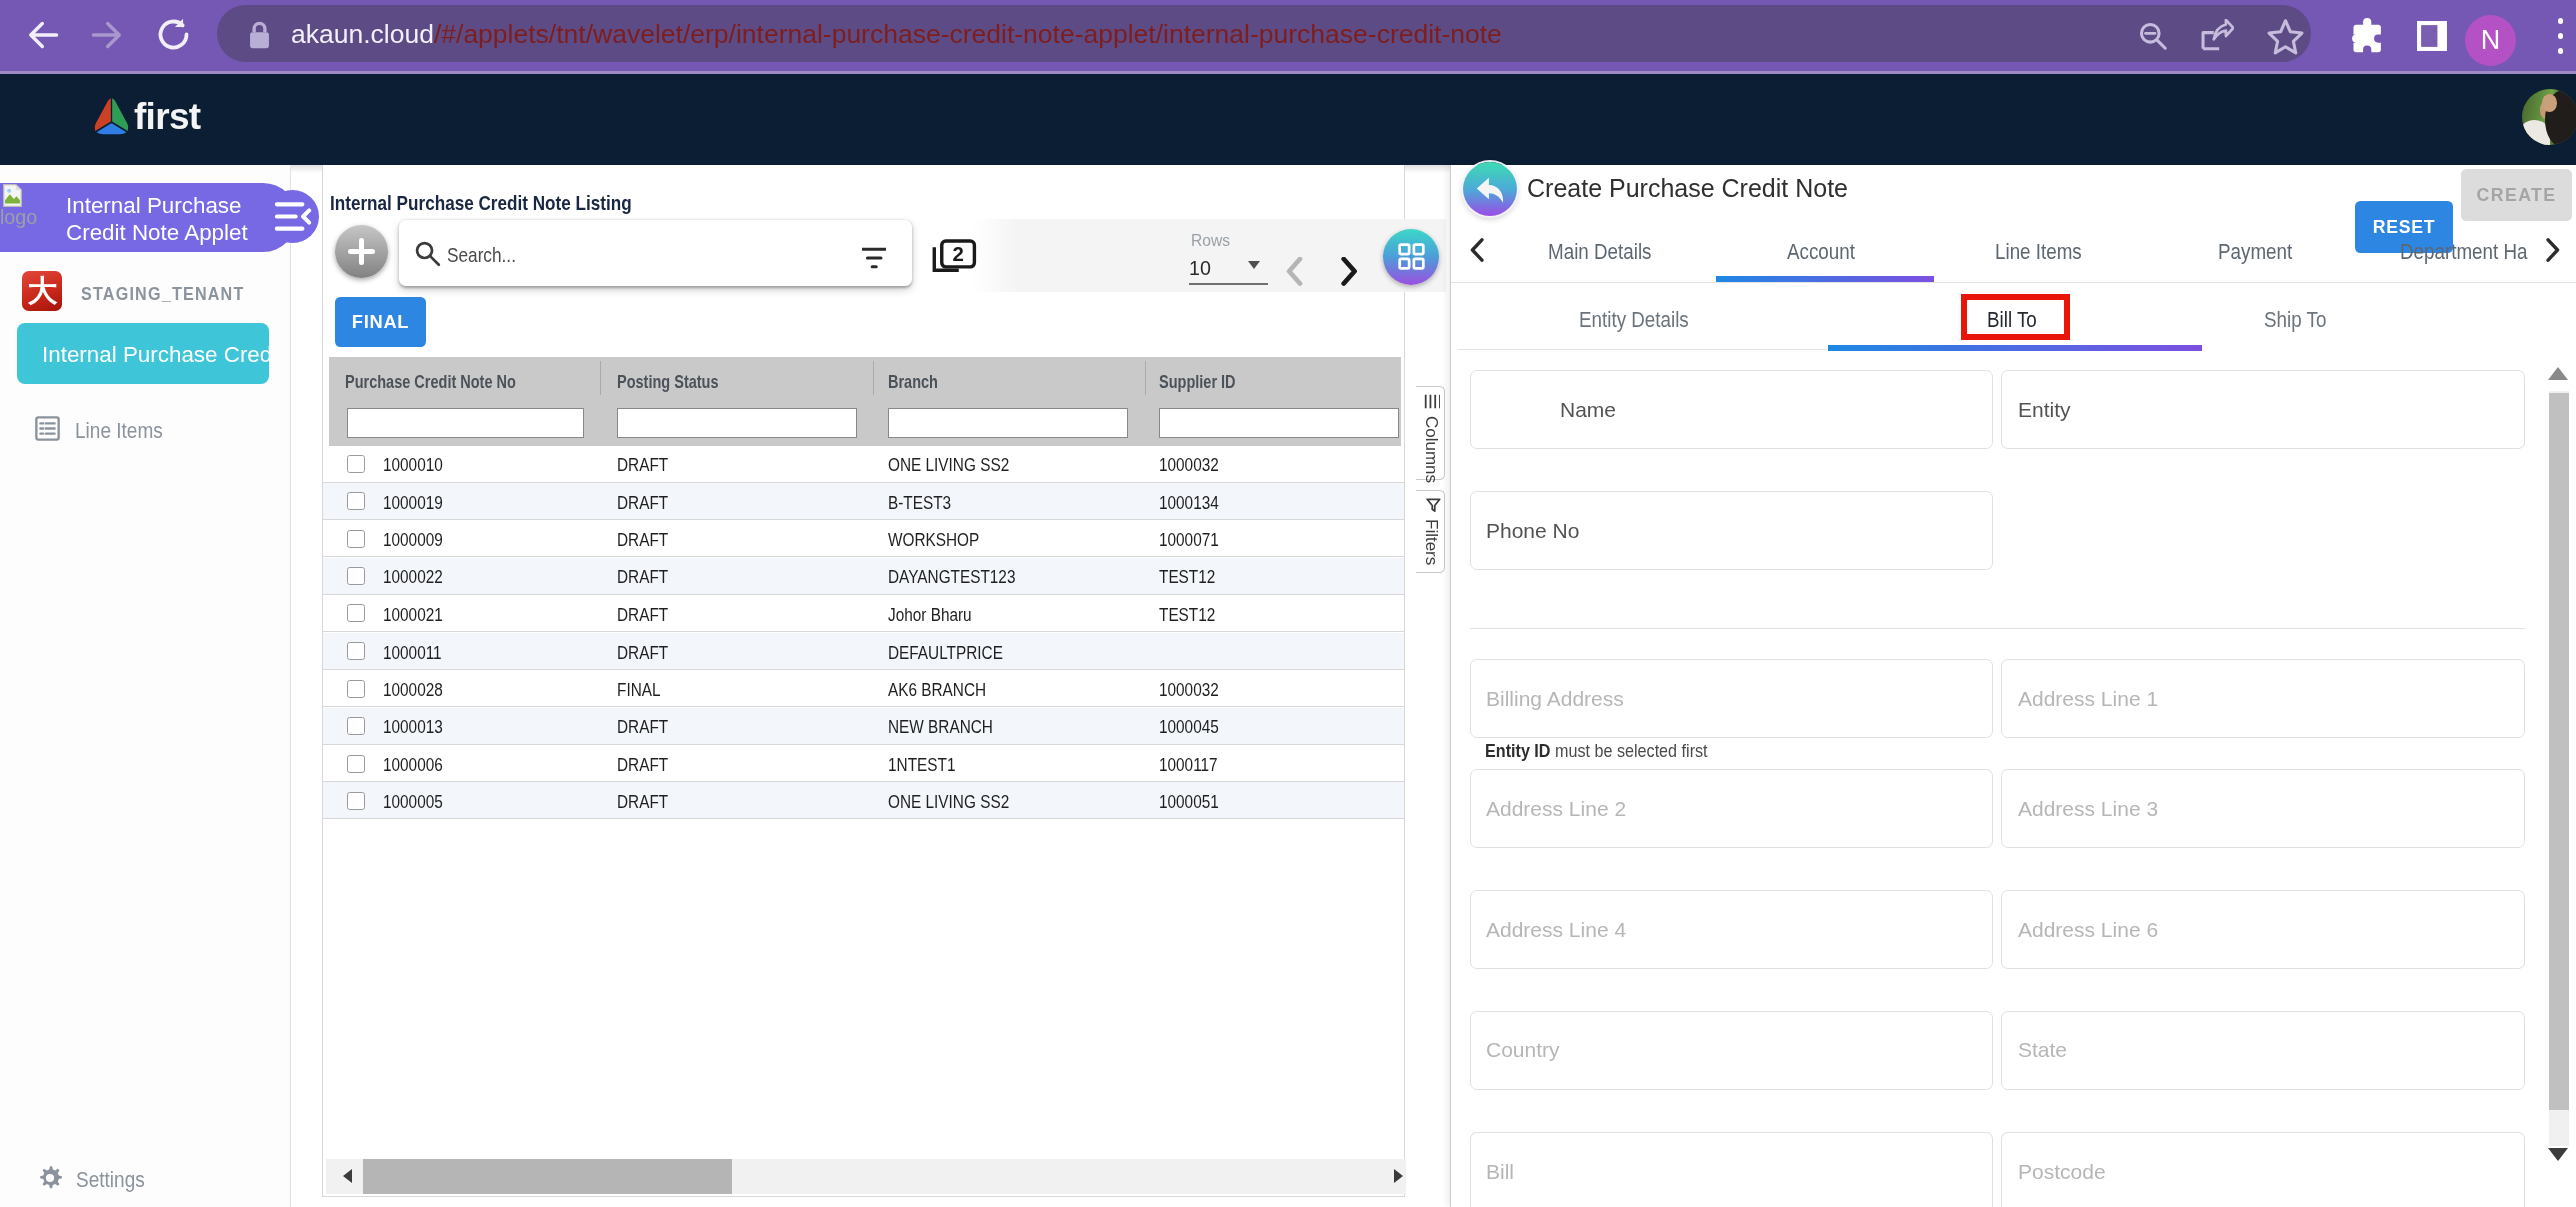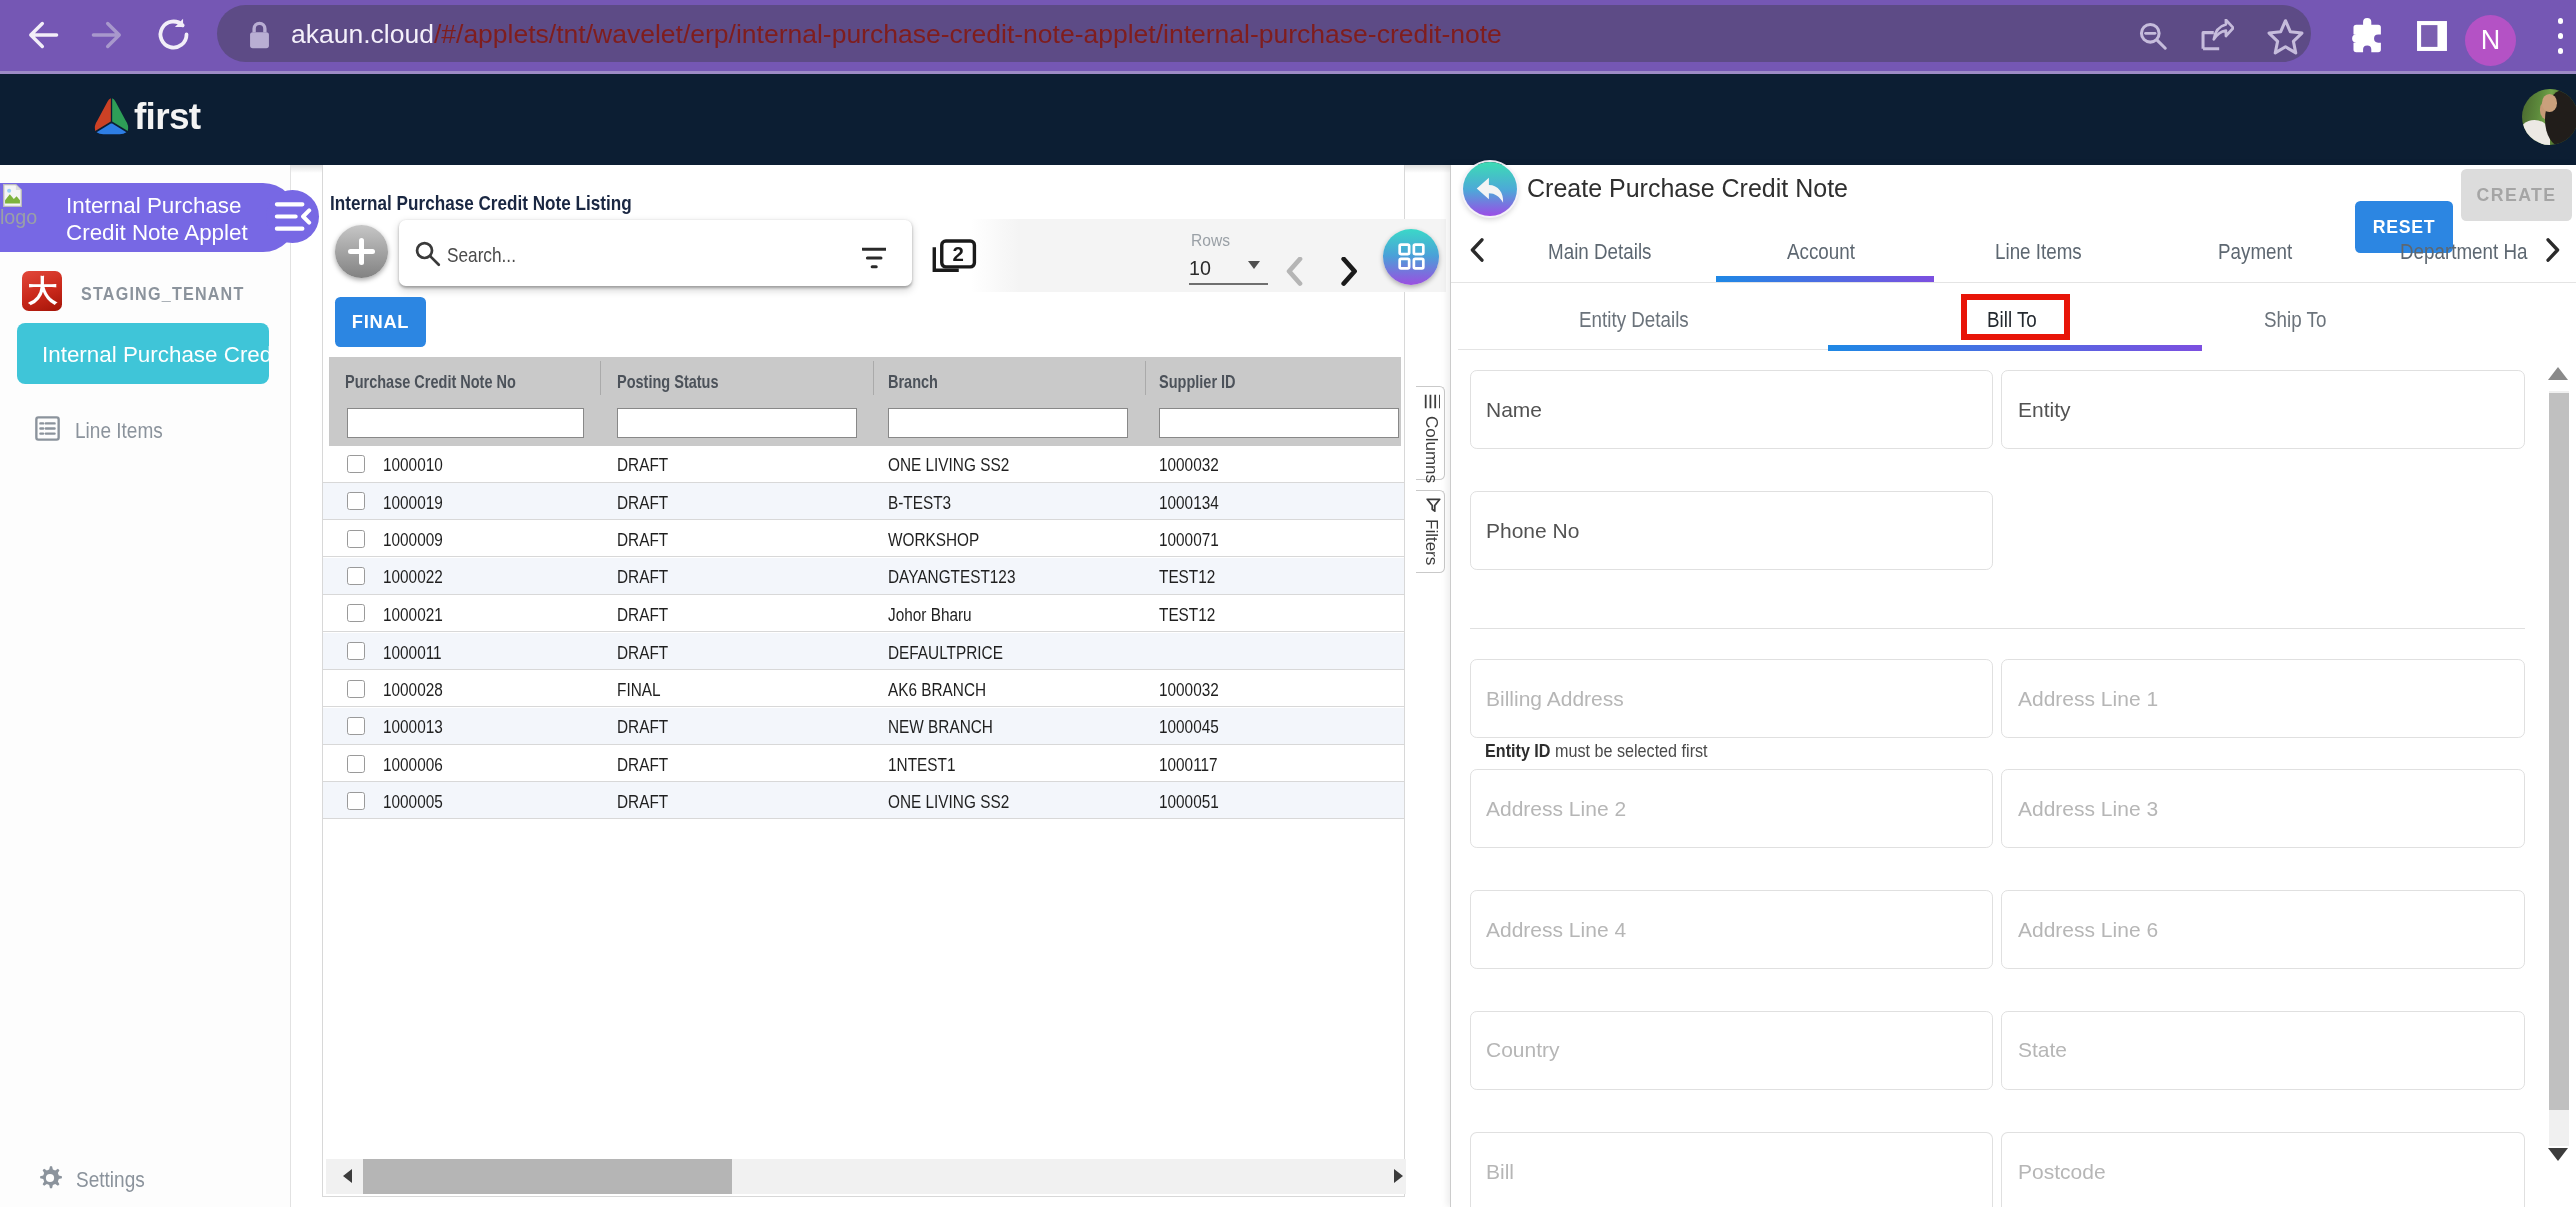--- a/index.html
+++ b/index.html
@@ -278,21 +278,21 @@
 <div class="abs" style="left:1716px;top:276px;width:218px;height:6.1px;background:linear-gradient(90deg,#1e88e5,#7c4fe0);"></div>
 
 <div class="abs tab" style="left:1579px;top:307px;color:#6b737b;">Entity Details</div>
 <div class="abs tab" style="left:1987px;top:307px;color:#23292f;">Bill To</div>
 <div class="abs tab" style="left:2264px;top:307px;color:#6b737b;">Ship To</div>
 <div class="abs" style="left:1961px;top:294px;width:109px;height:46px;border:6.1px solid #e81508;"></div>
 <div class="abs" style="left:1458px;top:349px;width:370px;height:1.4px;background:#e4e4e4;"></div>
 <div class="abs" style="left:1828px;top:345px;width:374px;height:6.1px;background:linear-gradient(90deg,#1e88e5,#7c4fe0);"></div>
 
 <div class="abs" style="left:1470px;top:370px;width:523px;height:79px;border:1.4px solid #e0e0e0;border-radius:6.8px;"></div>
-<div class="abs" style="left:1486px;top:398px;font-size:21px;color:#525252;">Name</div>
+<div class="abs" style="left:1560px;top:398px;font-size:21px;color:#525252;">Name</div>
 <div class="abs" style="left:2001px;top:370px;width:524px;height:79px;border:1.4px solid #e0e0e0;border-radius:6.8px;"></div>
 <div class="abs" style="left:2018px;top:398px;font-size:21px;color:#525252;">Entity</div>
 <div class="abs" style="left:1470px;top:491px;width:523px;height:79px;border:1.4px solid #e0e0e0;border-radius:6.8px;"></div>
 <div class="abs" style="left:1486px;top:519px;font-size:21px;color:#525252;">Phone No</div>
 <div class="abs" style="left:1470px;top:628px;width:1055px;height:1.4px;background:#e0e0e0;"></div>
 <div class="abs" style="left:1470px;top:659px;width:523px;height:79px;border:1.4px solid #e0e0e0;border-radius:6.8px;"></div>
 <div class="abs" style="left:1486px;top:687px;font-size:21px;color:#b6b6b6;">Billing Address</div>
 <div class="abs" style="left:2001px;top:659px;width:524px;height:79px;border:1.4px solid #e0e0e0;border-radius:6.8px;"></div>
 <div class="abs" style="left:2018px;top:687px;font-size:21px;color:#b6b6b6;">Address Line 1</div>
 <div class="abs" style="left:1485px;top:740px;font-size:19px;color:#4a4a4a;transform-origin:0 0;transform:scaleX(.85);white-space:nowrap;"><b style="color:#2d2d2d;">Entity ID</b> must be selected first</div>

